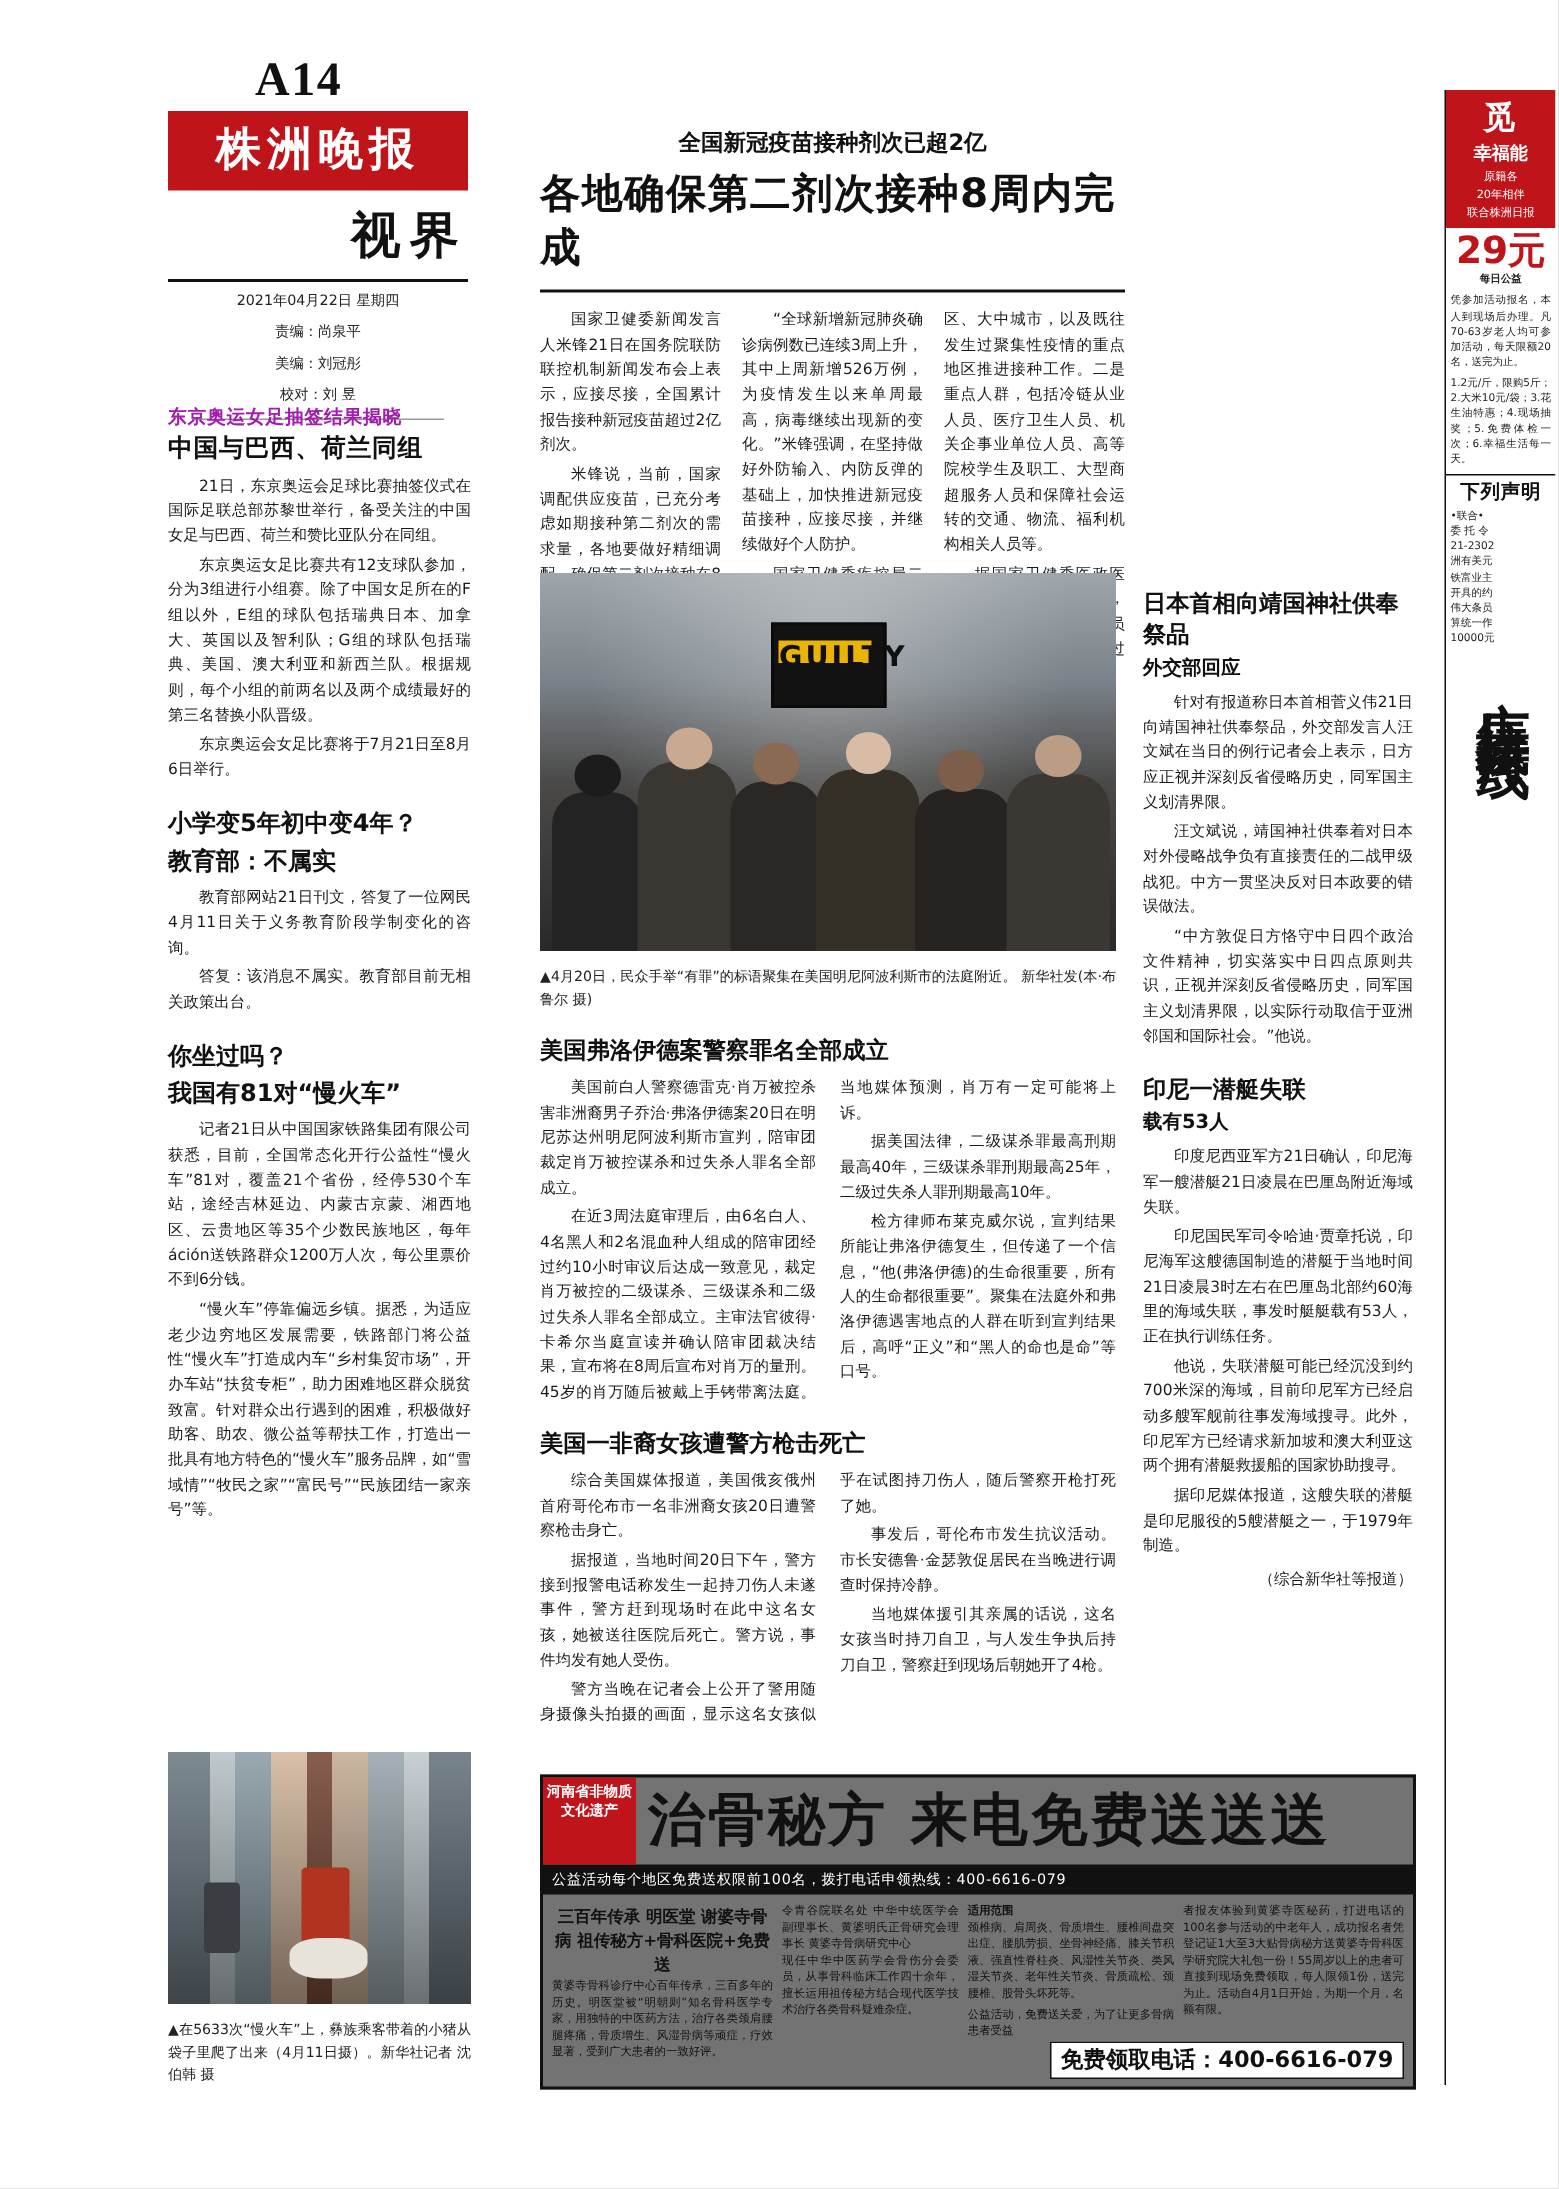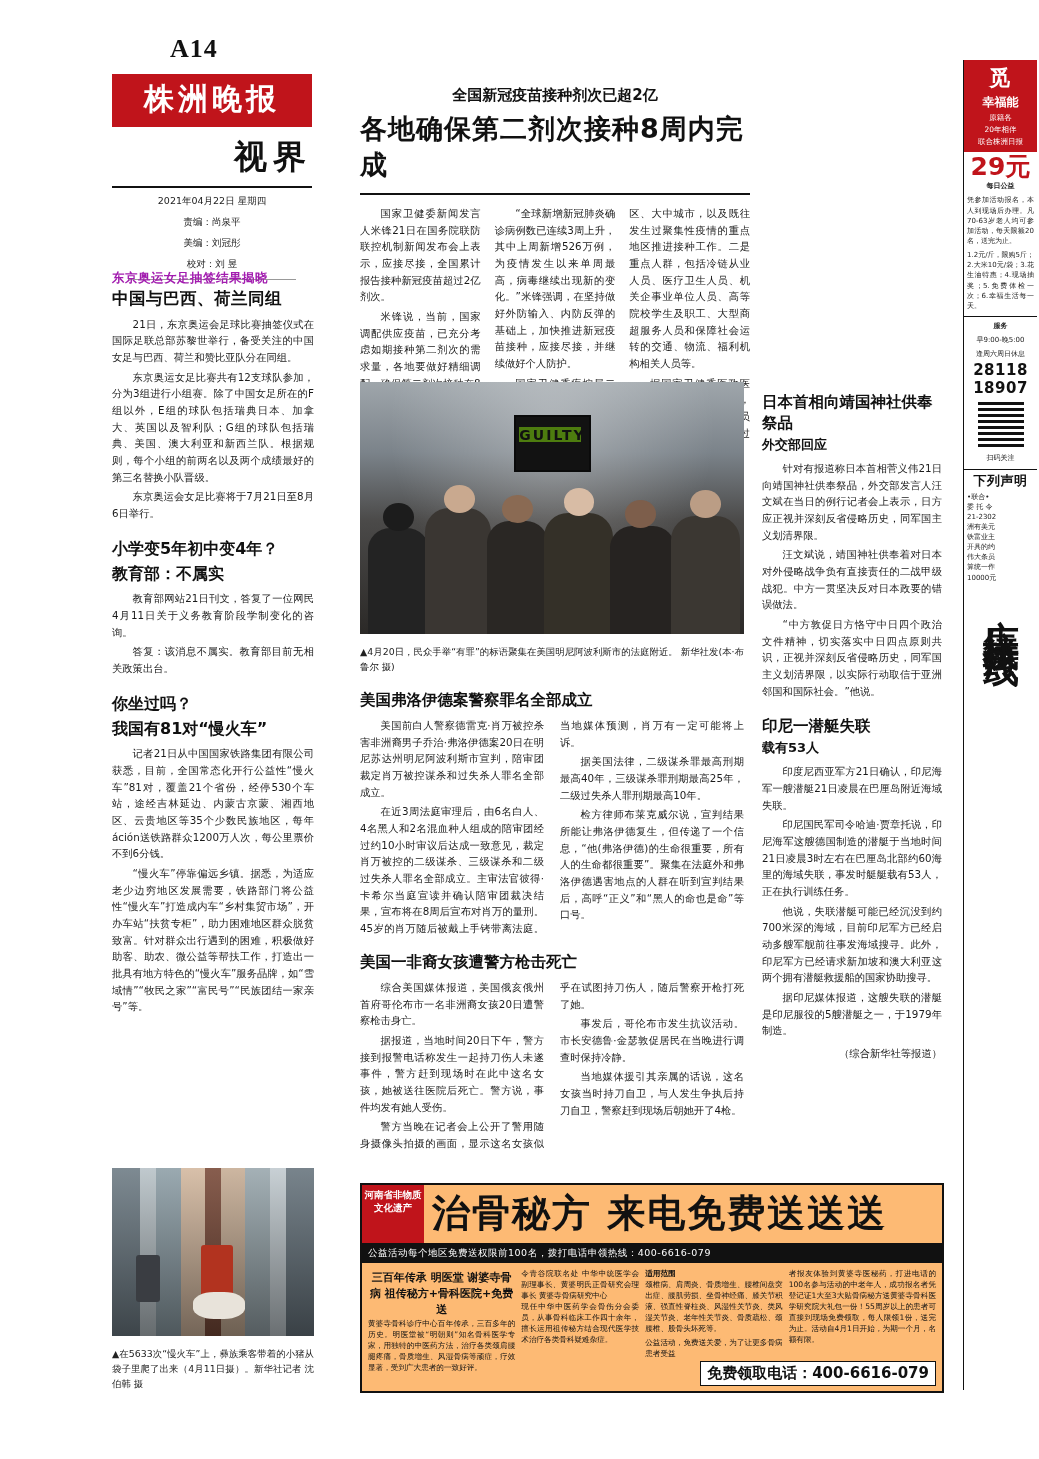--- a/index.html
+++ b/index.html
@@ -9,21 +9,21 @@
     box-sizing:border-box;
   }
   
   .cn{font-family:"DejaVu Sans","Liberation Sans",sans-serif;color:#111;}
   .body-text{
     font-size:10.3px;line-height:1.62;text-align:justify;color:#1a1a1a;
     text-indent:2em;margin:0 0 3px 0;
   }
   
   .folio{
-    position:absolute;left:170px;top:34px;font-size:26px;font-weight:bold;
+    position:absolute;left:170px;top:34px;font-size:32px;font-weight:bold;
     letter-spacing:1px;color:#111;font-family:"Liberation Serif",serif;
   }
   .masthead{
     position:absolute;left:112px;top:74px;width:200px;
   }
   .mh-red{
     background:#c0141b;color:#fff;font-size:30px;font-weight:bold;
     text-align:center;padding:5px 0 7px 0;letter-spacing:4px;
     font-family:"DejaVu Sans",sans-serif;
   }
@@ -72,21 +72,21 @@
   .qr{width:46px;height:46px;margin:4px auto;background:
      repeating-linear-gradient(0deg,#111 0 3px,#fff 3px 6px),
      repeating-linear-gradient(90deg,#111 0 3px,transparent 3px 6px);}
   .rail-vert{
     writing-mode:vertical-rl;text-orientation:upright;font-size:36px;font-weight:bold;
     color:#111;letter-spacing:6px;margin:6px auto 0 auto;display:block;
   }
   
   .bot-ad{
     position:absolute;left:360px;top:1183px;width:584px;height:210px;
-    border:2px solid #111;box-sizing:border-box;background:#fdba74;
+    border:2px solid #111;box-sizing:border-box;background:#737373;
   }
   .ad-topline{display:flex;align-items:stretch;border-bottom:1px solid #111;}
   .ad-badge{
     width:58px;background:#c0141b;color:#fff;font-size:9.5px;line-height:1.35;
     text-align:center;padding:4px 2px;font-weight:bold;
   }
   .ad-bigtitle{
     flex:1;font-size:38px;font-weight:bold;color:#111;letter-spacing:2px;
     padding:3px 20px 4px 8px;white-space:nowrap;
   }
@@ -171,22 +171,22 @@
   </div>
 
   <div class="photo" style="position:absolute;left:360px;top:382px;width:384px;height:252px;">
     <div class="ph-inner" style="
       background:
         radial-gradient(ellipse at 50% 18%, rgba(255,255,255,.30), rgba(0,0,0,0) 60%),
         linear-gradient(180deg,#9fa6ab 0%, #7b838a 28%, #4b4a49 55%, #2b2927 100%);
     "></div>
 
     <div style="position:absolute;left:40%;top:13%;width:19%;height:21%;background:#121212;border:2px solid #0a0a0a;"></div>
-    <div style="position:absolute;left:41.5%;top:18%;width:16%;height:6%;background:#4d7c0f;
-                font-size:14px;color:#111;font-weight:bold;text-align:center;letter-spacing:2px;">GUILTY</div>
+    <div style="position:absolute;left:41.5%;top:18%;width:16%;height:6%;background:#eab308;
+                font-size:19px;color:#111;font-weight:bold;text-align:center;letter-spacing:2px;">GUILTY</div>
 
     <div style="position:absolute;left:2%;top:58%;width:16%;height:42%;background:#232323;border-radius:22px 22px 0 0;"></div>
     <div style="position:absolute;left:17%;top:50%;width:17%;height:50%;background:#3a3632;border-radius:24px 24px 0 0;"></div>
     <div style="position:absolute;left:33%;top:55%;width:16%;height:45%;background:#2a2724;border-radius:22px 22px 0 0;"></div>
     <div style="position:absolute;left:48%;top:52%;width:18%;height:48%;background:#343028;border-radius:24px 24px 0 0;"></div>
     <div style="position:absolute;left:65%;top:57%;width:17%;height:43%;background:#262321;border-radius:22px 22px 0 0;"></div>
     <div style="position:absolute;left:81%;top:53%;width:18%;height:47%;background:#3b3732;border-radius:24px 24px 0 0;"></div>
     <div style="position:absolute;left:6%;top:48%;width:8%;height:11%;background:#1c1c1c;border-radius:50%;"></div>
     <div style="position:absolute;left:22%;top:41%;width:8%;height:11%;background:#c9a98f;border-radius:50%;"></div>
     <div style="position:absolute;left:37%;top:45%;width:8%;height:11%;background:#8a6a53;border-radius:50%;"></div>
@@ -240,29 +240,20 @@
       <div class="r2">幸福能</div>
       <div class="r3">原籍各</div>
       <div class="r3">20年相伴</div>
       <div class="r3">联合株洲日报</div>
     </div>
     <div class="rail-price">29元</div>
     <div class="rail-txt" style="text-align:center;font-weight:bold;">每日公益</div>
     <div class="rail-txt">凭参加活动报名，本人到现场后办理。凡70-63岁老人均可参加活动，每天限额20名，送完为止。</div>
     <div class="rail-txt">1.2元/斤，限购5斤；2.大米10元/袋；3.花生油特惠；4.现场抽奖；5.免费体检一次；6.幸福生活每一天。</div>
     <div class="rail-block">
-      <div class="rail-txt" style="text-align:center;font-weight:bold;">服务</div>
-      <div class="rail-txt" style="text-align:center;">早9:00-晚5:00</div>
-      <div class="rail-txt" style="text-align:center;">逢周六周日休息</div>
-      <div class="rail-num">28118</div>
-      <div class="rail-num">18907</div>
-      <div class="qr"></div>
-      <div class="rail-txt" style="text-align:center;">扫码关注</div>
-    </div>
-    <div class="rail-block">
       <div class="rail-num" style="font-size:13px;">下列声明</div>
       <div class="rail-txt" style="white-space:pre-line;">•联合•
 委 托 令
 21-2302
 洲有美元
 铁富业主
 开具的约
 伟大条员
 算统一作
 10000元</div>

